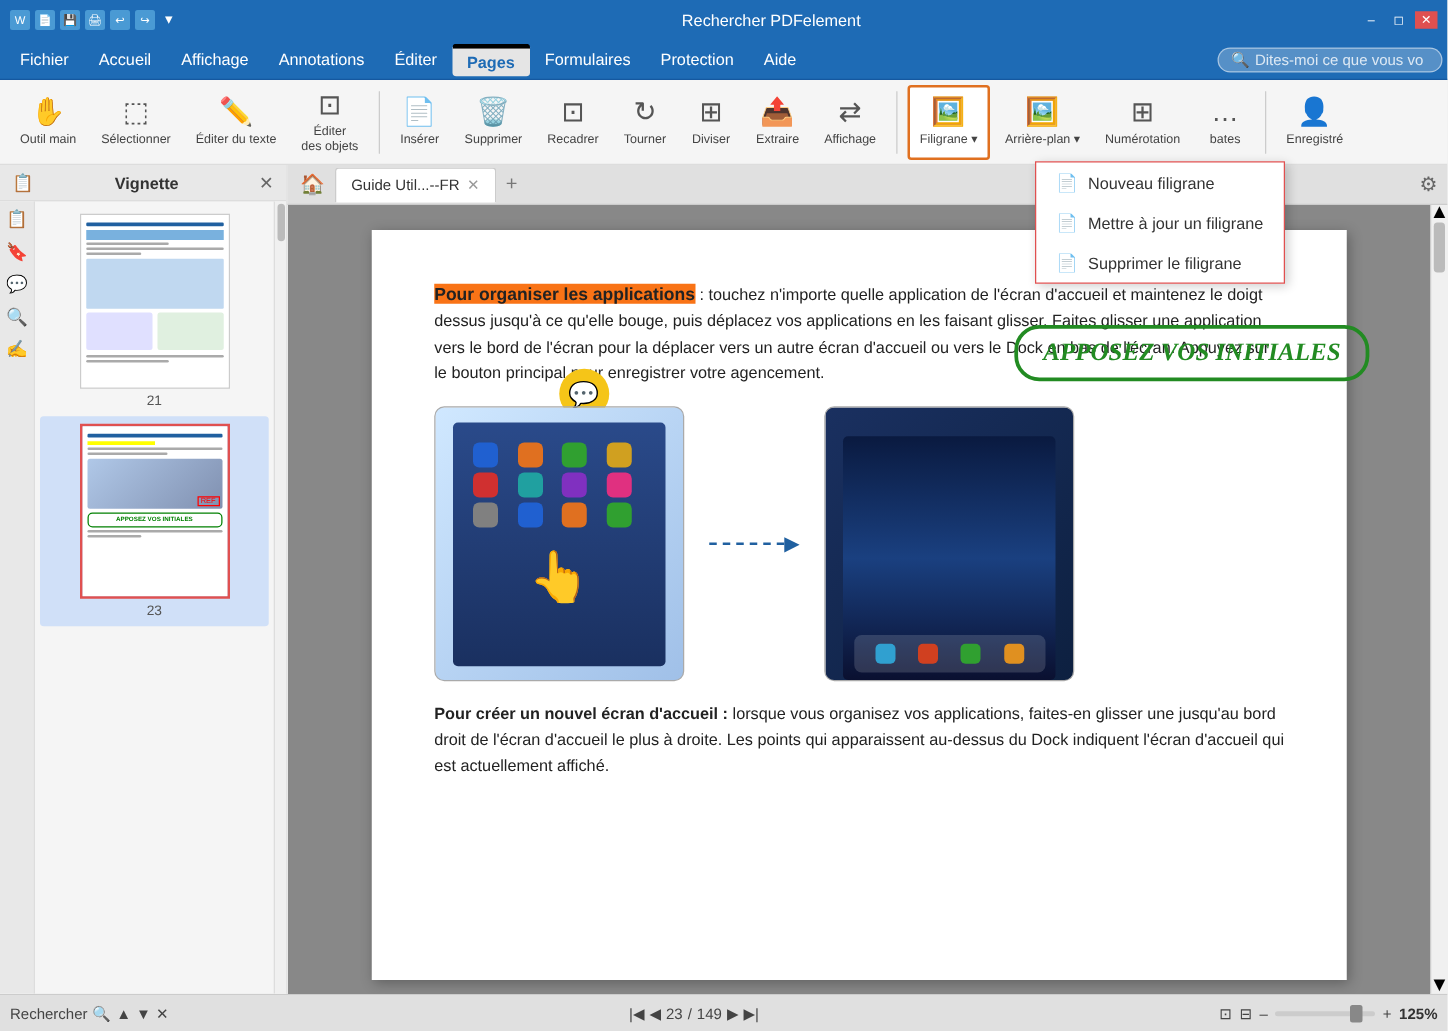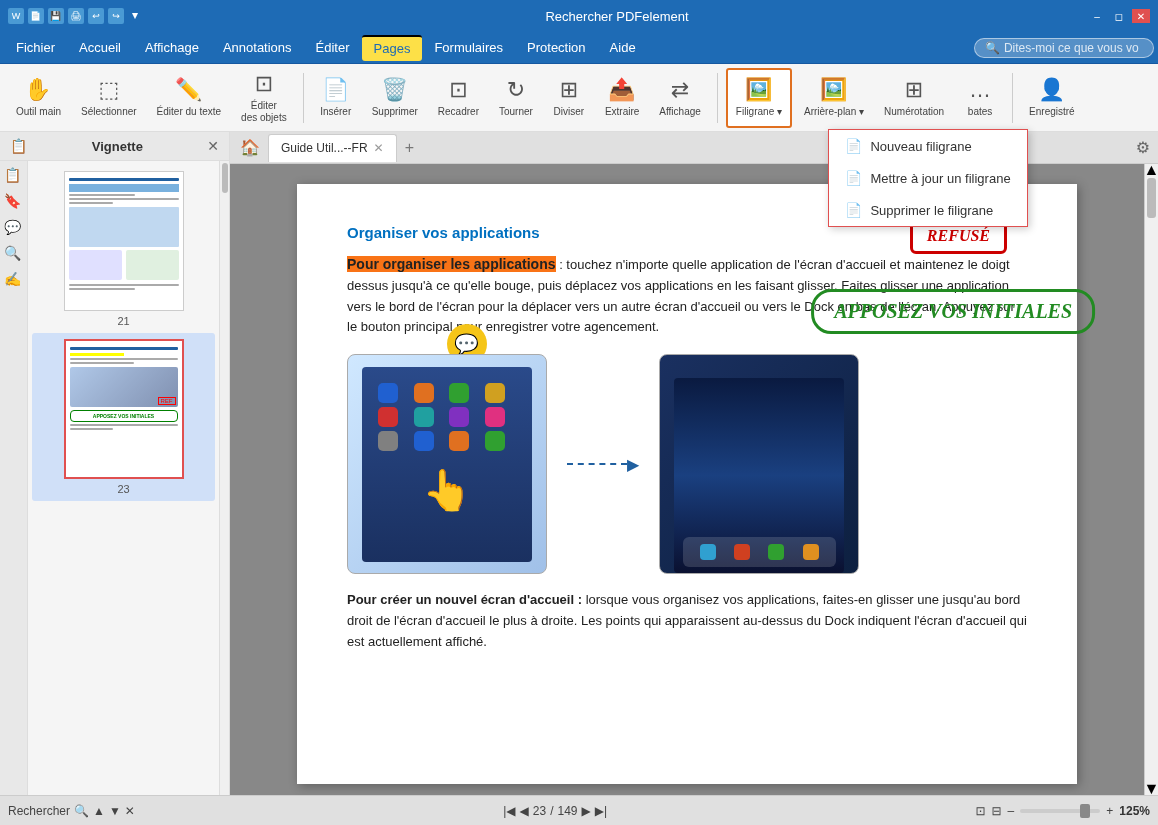--- a/index.html
+++ b/index.html
@@ -34,21 +34,21 @@
     .menu-item {
       color: white;
       padding: 4px 12px;
       font-size: 13px;
       cursor: pointer;
       border-radius: 3px;
       height: 26px;
       display: flex;
       align-items: center;
     }
-    .menu-item.active { background: #fde047; color: #1e6bb5; border-top: 2px solid #000000; }
+    .menu-item.active { background: #e5e5e5; color: #1e6bb5; border-top: 4px solid #000000; font-weight: bold; }
     .search-box {
       margin-left: auto;
       background: rgba(255,255,255,0.25);
       border: 1px solid rgba(255,255,255,0.5);
       border-radius: 12px;
       padding: 2px 10px;
       color: white;
       font-size: 12px;
       width: 180px;
       display: flex;
@@ -594,21 +594,20 @@
         <span>Guide Util...--FR</span>
         <span class="tab-close">✕</span>
       </div>
       <span class="tab-add">+</span>
       <span class="settings-icon">⚙</span>
     </div>
 
     <div style="display:flex;flex:1;overflow:hidden;">
       <div class="pdf-content">
         <div class="pdf-page">
-          <div class="section-title">Organiser vos applications</div>
           <div class="body-text">
             <span class="highlight-text">Pour organiser les applications</span>
             <span> : touchez n'importe quelle application de l'écran d'accueil et maintenez le doigt dessus jusqu'à ce qu'elle bouge, puis déplacez vos applications en les faisant glisser. Faites glisser une application vers le bord de l'écran pour la déplacer vers un autre écran d'accueil ou vers le Dock en bas de l'écran. Appuyez sur le bouton principal pour enregistrer votre agencement.</span>
           </div>
 
           <div class="images-row">
             <div style="position:relative;">
               <div class="chat-bubble">💬</div>
               <div class="ipad-img">
                 <div class="ipad-screen">

